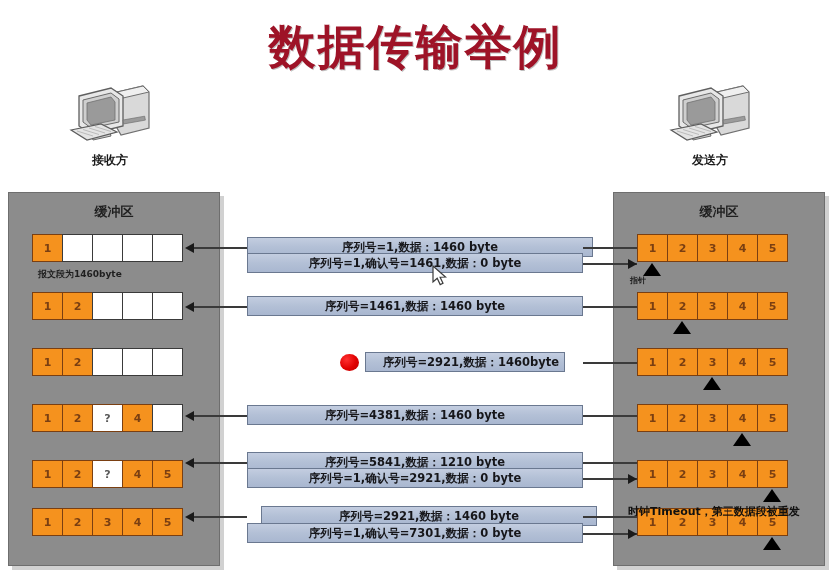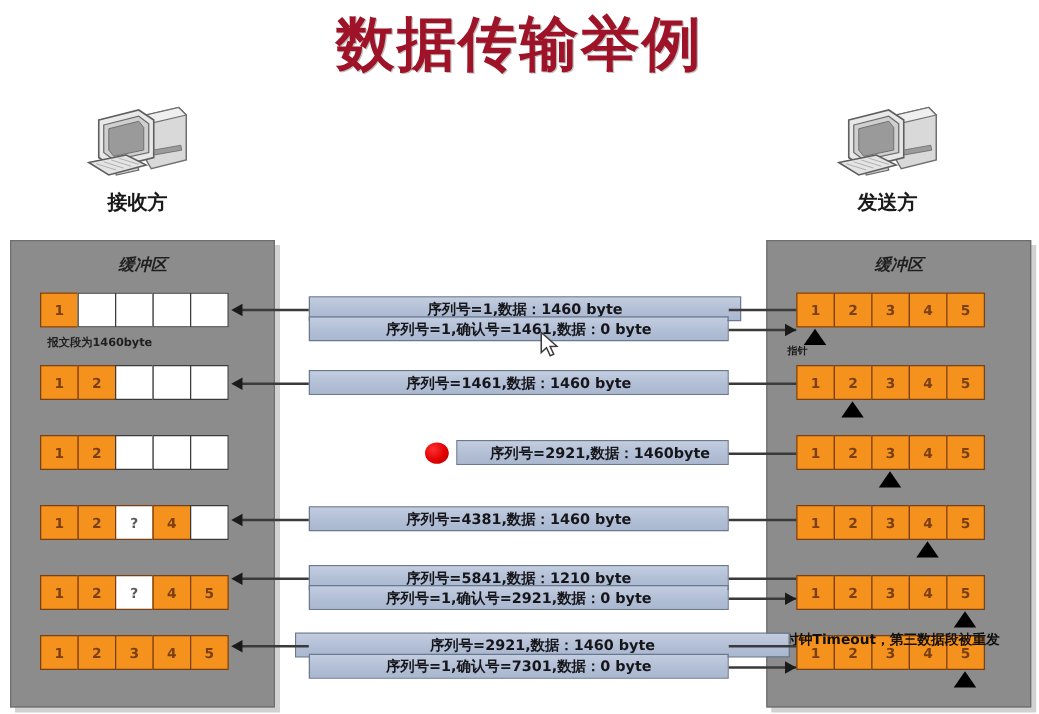--- a/index.html
+++ b/index.html
@@ -7,56 +7,55 @@
     width:831px;height:571px;
     background:#ffffff;
     font-family:"Liberation Sans","DejaVu Sans",sans-serif;
     position:relative;
     overflow:hidden;
   }
   #stage{position:absolute;left:0;top:0;width:831px;height:571px;}
 
   
   .title{
-    position:absolute;left:0;top:4px;width:831px;
+    position:absolute;left:0;top:16px;width:831px;
     text-align:center;
     font-family:Liberation Serif, serif;
     font-size:47px;
     font-weight:700;
     letter-spacing:2px;
     color:#9e1327;
     text-shadow:1px 1px 0 rgba(0,0,0,.25);
   }
 
   
   .pc-wrap{position:absolute;width:150px;text-align:center;}
   .pc-left{left:35px;top:78px;}
   .pc-right{left:635px;top:78px;}
   .pc-label{
-    font-size:16px;font-weight:700;color:#1a1a1a;
+    font-size:12px;font-weight:700;color:#1a1a1a;
     margin-top:2px;
     font-family:"DejaVu Sans","Liberation Sans",sans-serif;
   }
   .pc-svg{display:block;margin:0 auto;}
 
   
   .panel{
     position:absolute;
     background:#8c8c8c;
     border:1px solid #6e6e6e;
     box-shadow:4px 4px 0 rgba(0,0,0,.18);
   }
   .panel-left{left:8px;top:192px;width:210px;height:372px;}
   .panel-right{left:613px;top:192px;width:210px;height:372px;}
   .panel-title{
     position:absolute;top:10px;left:0;width:100%;
     text-align:center;
     font-size:13px;font-weight:700;color:#1f1f1f;
     font-family:"DejaVu Sans","Liberation Sans",sans-serif;
-    font-style:italic;
   }
 
   
   .buf-row{position:absolute;display:flex;}
   .cell{
     width:31px;height:28px;
     border:1.5px solid #7a3f12;
     box-sizing:border-box;
     margin-right:-1px;
     display:flex;align-items:center;justify-content:center;
@@ -293,35 +292,35 @@
       <div class="line" style="left: 583px; top: 247px; width: 54px;"></div>
       <div class="line" style="left: 193px; top: 247px; width: 54px;"></div>
       <div class="arrow-left" style="left: 185px; top: 243px;"></div>
       <div class="msg" style="left: 247px; top: 253px; width: 336px;">序列号=1,确认号=1461,数据：0 byte</div>
       <div class="line" style="left: 583px; top: 263px; width: 54px;"></div>
       <div class="arrow-right" style="left: 628px; top: 259px;"></div>
       <div class="msg" style="left: 247px; top: 296px; width: 336px;">序列号=1461,数据：1460 byte</div>
       <div class="line" style="left: 583px; top: 306px; width: 54px;"></div>
       <div class="line" style="left: 193px; top: 306px; width: 54px;"></div>
       <div class="arrow-left" style="left: 185px; top: 302px;"></div>
-      <div class="msg" style="left: 365px; top: 352px; width: 218px; padding-left: 12px;">序列号=2921,数据：1460byte</div>
+      <div class="msg" style="left: 365px; top: 352px; width: 200px; padding-left: 12px;">序列号=2921,数据：1460byte</div>
       <div class="line" style="left: 583px; top: 362px; width: 54px;"></div>
       <div class="reddot" style="left: 340px; top: 354px;"></div>
       <div class="msg" style="left: 247px; top: 405px; width: 336px;">序列号=4381,数据：1460 byte</div>
       <div class="line" style="left: 583px; top: 415px; width: 54px;"></div>
       <div class="line" style="left: 193px; top: 415px; width: 54px;"></div>
       <div class="arrow-left" style="left: 185px; top: 411px;"></div>
       <div class="msg" style="left: 247px; top: 452px; width: 336px;">序列号=5841,数据：1210 byte</div>
       <div class="line" style="left: 583px; top: 462px; width: 54px;"></div>
       <div class="line" style="left: 193px; top: 462px; width: 54px;"></div>
       <div class="arrow-left" style="left: 185px; top: 458px;"></div>
       <div class="msg" style="left: 247px; top: 468px; width: 336px;">序列号=1,确认号=2921,数据：0 byte</div>
       <div class="line" style="left: 583px; top: 478px; width: 54px;"></div>
       <div class="arrow-right" style="left: 628px; top: 474px;"></div>
-      <div class="msg" style="left: 236px; top: 506px; width: 396px;">序列号=2921,数据：1460 byte</div>
+      <div class="msg" style="left: 261px; top: 506px; width: 336px;">序列号=2921,数据：1460 byte</div>
       <div class="line" style="left: 583px; top: 516px; width: 54px;"></div>
       <div class="line" style="left: 193px; top: 516px; width: 54px;"></div>
       <div class="arrow-left" style="left: 185px; top: 512px;"></div>
       <div class="msg" style="left: 247px; top: 523px; width: 336px; text-align: right;">序列号=1,确认号=7301,数据：0 byte</div>
       <div class="line" style="left: 583px; top: 533px; width: 54px;"></div>
       <div class="arrow-right" style="left: 628px; top: 529px;"></div>
     </div>
 
   <svg class="cursor" id="cursor-el" width="16" height="22" viewBox="0 0 16 22" style="left: 432px; top: 265px;">
     <polygon points="1,1 1,17 5.2,13.2 8.2,19.6 11,18.3 8.1,12.2 13.5,12" fill="#ffffff" stroke="#3a3a3a" stroke-width="1.2"></polygon>

